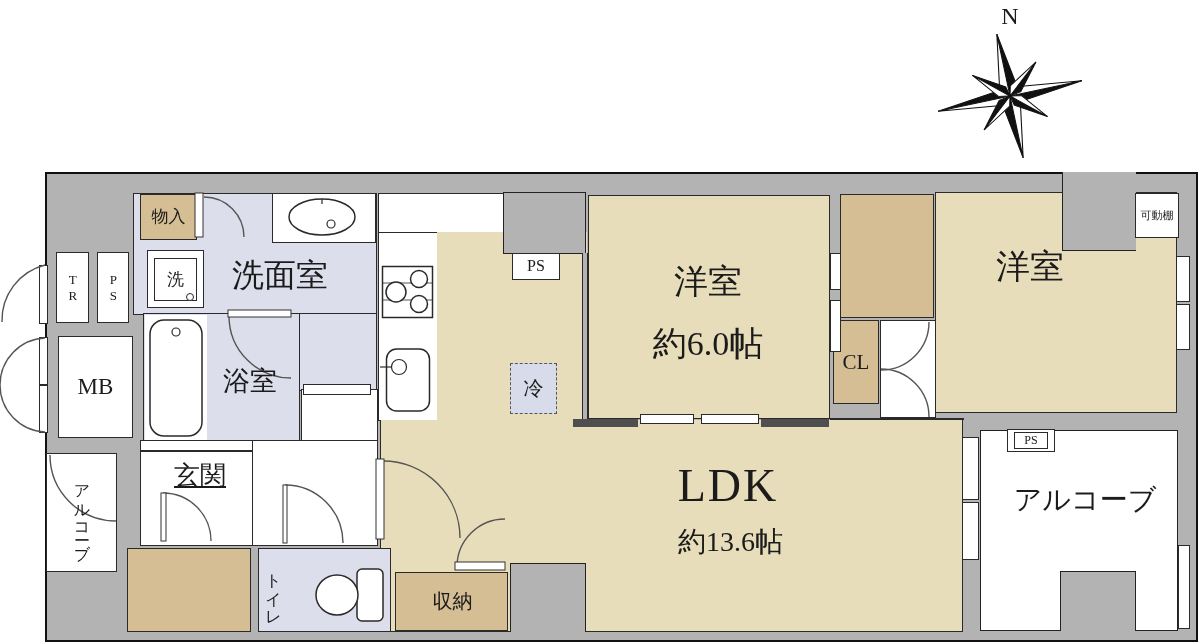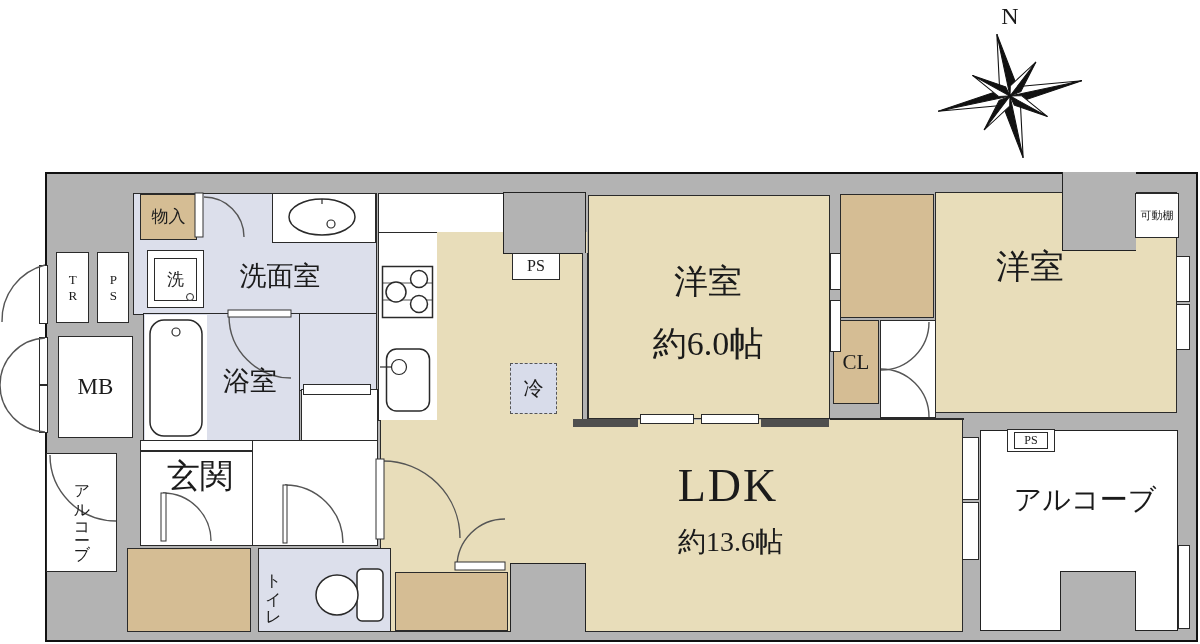--- a/index.html
+++ b/index.html
@@ -162,25 +162,26 @@
     </g>
   </svg>
 
   <div class="lbl" style="left:986px;top:2px;width:48px;height:30px;font-size:24px;">N</div>
 
   <div class="lbl" style="left:140px;top:195px;width:57px;height:44px;font-size:17px;">物入</div>
   <div class="lbl v" style="left:56px;top:252px;width:33px;height:71px;font-size:13px;">TR</div>
   <div class="lbl v" style="left:97px;top:252px;width:32px;height:71px;font-size:13px;">PS</div>
   <div class="lbl" style="left:58px;top:336px;width:75px;height:102px;font-size:23px;">MB</div>
   <div class="lbl" style="left:154px;top:258px;width:43px;height:43px;font-size:17px;">洗</div>
-  <div class="lbl" style="left:200px;top:258px;width:160px;height:36px;font-size:27px;">洗面室</div>
+  <div class="lbl" style="left:200px;top:258px;width:160px;height:36px;font-size:32px;">洗面室</div>
   <div class="lbl" style="left:205px;top:366px;width:90px;height:30px;font-size:27px;">浴室</div>
-  <div class="lbl" style="left:150px;top:458px;width:100px;height:36px;font-size:33px;">玄関</div>
+  <div class="lbl" style="left:150px;top:458px;width:100px;height:36px;font-size:26px;text-decoration:underline;">玄関</div>
   <div class="lbl v" style="left:46px;top:456px;width:71px;height:114px;font-size:16px;">アルコーブ</div>
   <div class="lbl v" style="left:262px;top:554px;width:22px;height:74px;font-size:16px;">トイレ</div>
+  <div class="lbl" style="left:400px;top:586px;width:105px;height:30px;font-size:20px;">収納</div>
   <div class="lbl" style="left:512px;top:253px;width:48px;height:27px;font-size:16px;">PS</div>
   <div class="lbl" style="left:510px;top:363px;width:47px;height:51px;font-size:20px;">冷</div>
   <div class="lbl" style="left:608px;top:263px;width:200px;height:38px;font-size:34px;">洋室</div>
   <div class="lbl" style="left:608px;top:325px;width:200px;height:38px;font-size:34px;">約6.0帖</div>
   <div class="lbl" style="left:833px;top:344px;width:46px;height:36px;font-size:21px;">CL</div>
   <div class="lbl" style="left:930px;top:248px;width:200px;height:38px;font-size:34px;">洋室</div>
   <div class="lbl" style="left:1135px;top:193px;width:44px;height:45px;font-size:11px;">可動棚</div>
   <div class="lbl" style="left:628px;top:466px;width:200px;height:40px;font-size:46px;letter-spacing:2px;">LDK</div>
   <div class="lbl" style="left:628px;top:522px;width:205px;height:40px;font-size:28px;">約13.6帖</div>
   <div class="lbl" style="left:1000px;top:484px;width:170px;height:32px;font-size:28px;">アルコーブ</div>

